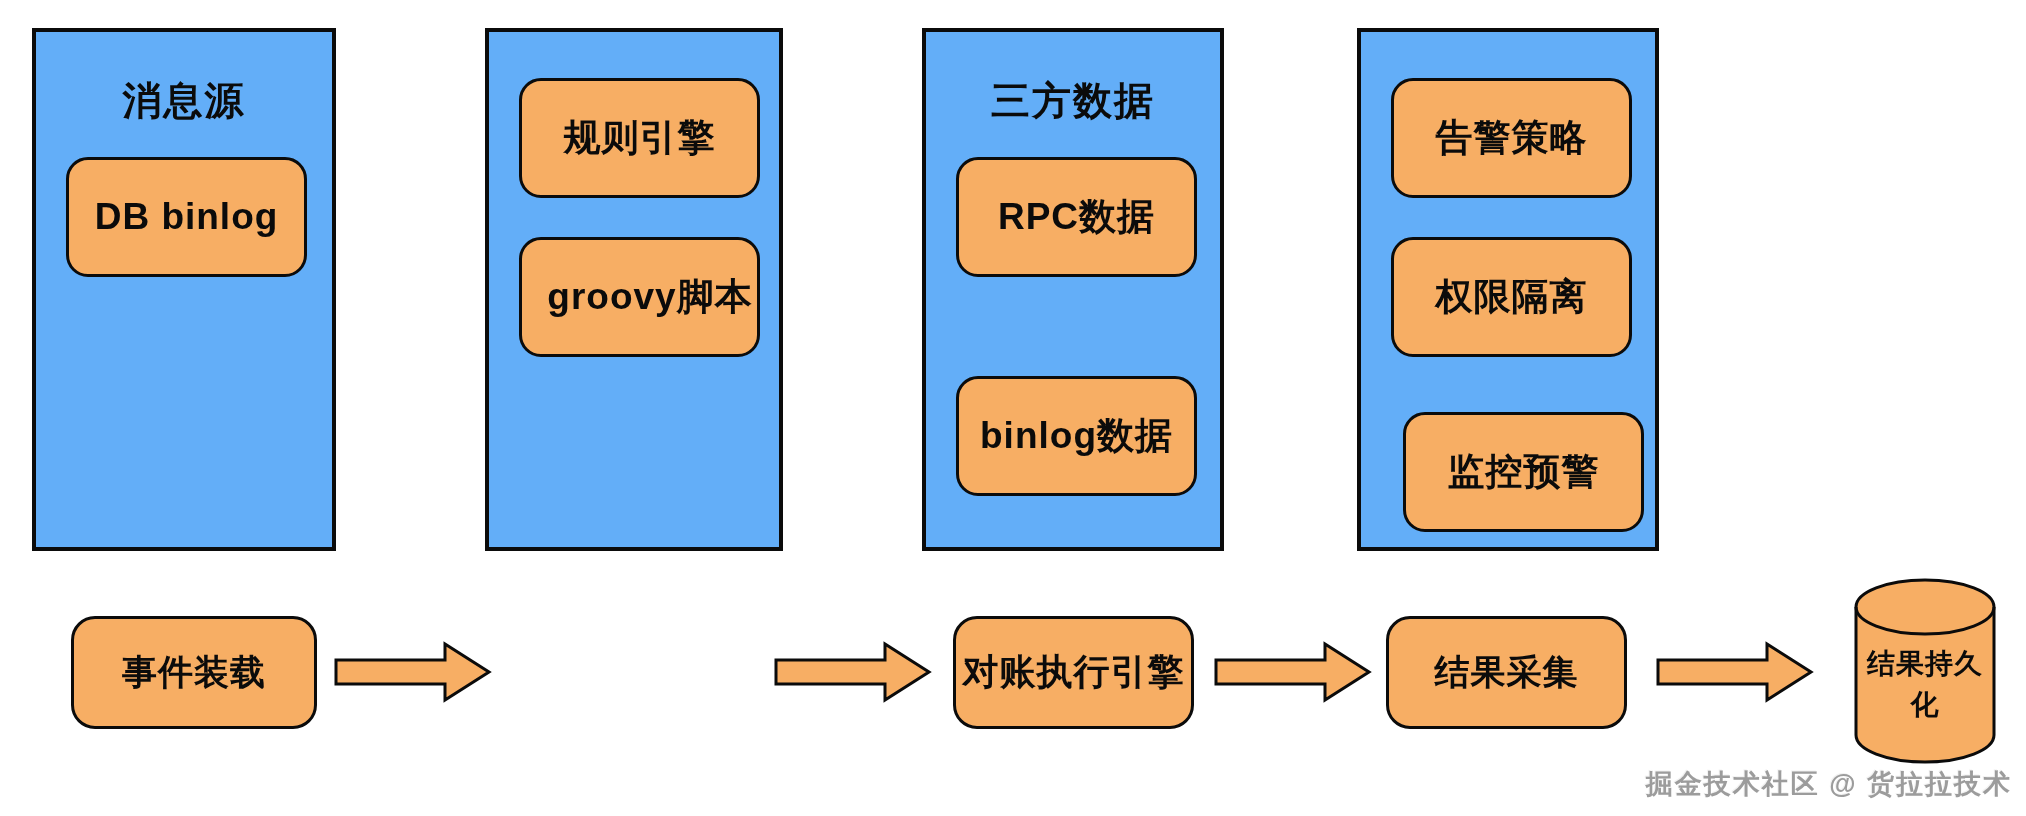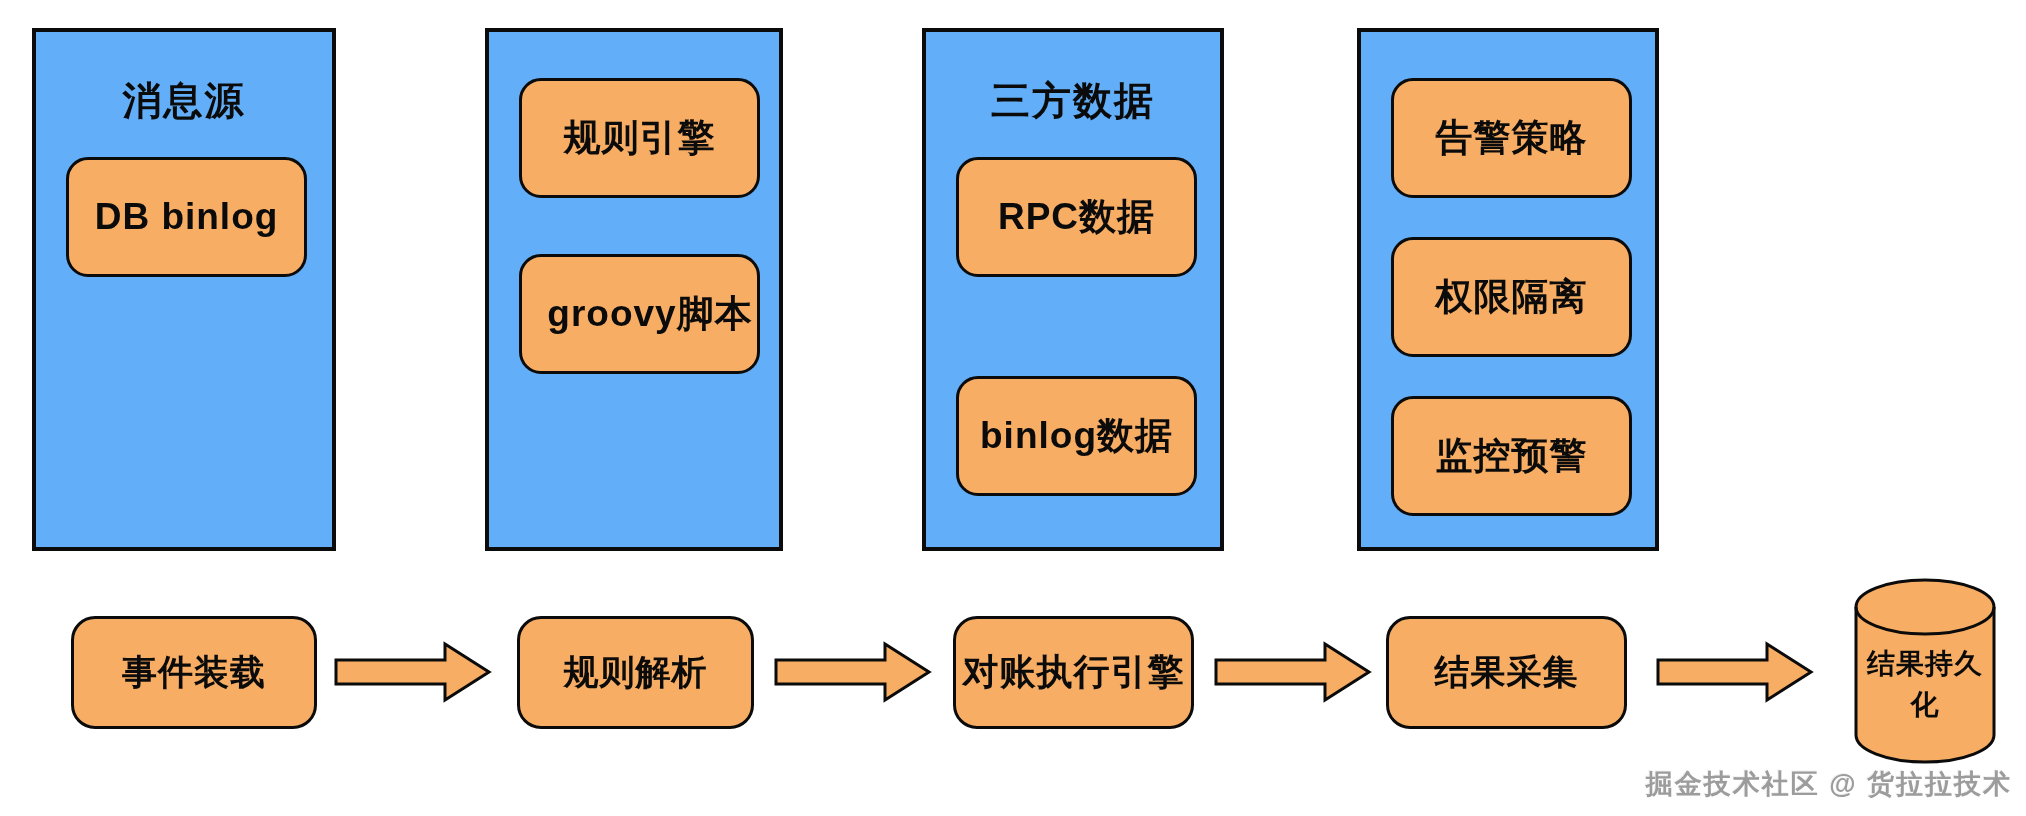--- a/index.html
+++ b/index.html
@@ -113,21 +113,21 @@
     <h2 class="panel-title">消息源</h2>
     <div class="node" style="top:125px;">
       <span>DB binlog</span>
     </div>
   </section>
 
   <section class="panel" style="left:485px;width:298px;">
     <div class="node" style="top:46px;">
       <span>规则引擎</span>
     </div>
-    <div class="node" style="top:222px;padding-left:21px;">
+    <div class="node" style="top:205px;padding-left:21px;">
       <span>groovy脚本</span>
     </div>
   </section>
 
   <section class="panel" style="left:922px;width:302px;">
     <h2 class="panel-title">三方数据</h2>
     <div class="node" style="top:125px;">
       <span>RPC数据</span>
     </div>
     <div class="node" style="top:304px;margin-top:40px;">
@@ -135,36 +135,33 @@
     </div>
   </section>
 
   <section class="panel" style="left:1357px;width:302px;">
     <div class="node" style="top:46px;">
       <span>告警策略</span>
     </div>
     <div class="node" style="top:205px;">
       <span>权限隔离</span>
     </div>
-    <div class="node" style="top:364px;">
+    <div class="node" style="top:380px;margin-left:12px;">
       <span>监控预警</span>
     </div>
   </section>
 
   <div class="flow-node" style="left:71px;width:246px;text-align:right;">
     <span>事件装载</span>
   </div>
 
   <svg class="flow-arrow" style="left:333px;" viewBox="0 0 160 62" aria-hidden="true">
     <path d="M3 19 L112 19 L112 3 L156 31 L112 59 L112 43 L3 43 Z" fill="var(--box-fill)" stroke="var(--outline)" stroke-width="3" stroke-linejoin="miter"></path>
   </svg>
 
-  <div class="flow-node" style="left:517px;width:237px;">
-    <span>规则解析</span>
-  </div>
 
   <svg class="flow-arrow" style="left:773px;" viewBox="0 0 160 62" aria-hidden="true">
     <path d="M3 19 L112 19 L112 3 L156 31 L112 59 L112 43 L3 43 Z" fill="var(--box-fill)" stroke="var(--outline)" stroke-width="3" stroke-linejoin="miter"></path>
   </svg>
 
   <div class="flow-node" style="left:953px;width:241px;font-size:36px;">
     <span>对账执行引擎</span>
   </div>
 
   <svg class="flow-arrow" style="left:1213px;" viewBox="0 0 160 62" aria-hidden="true">

